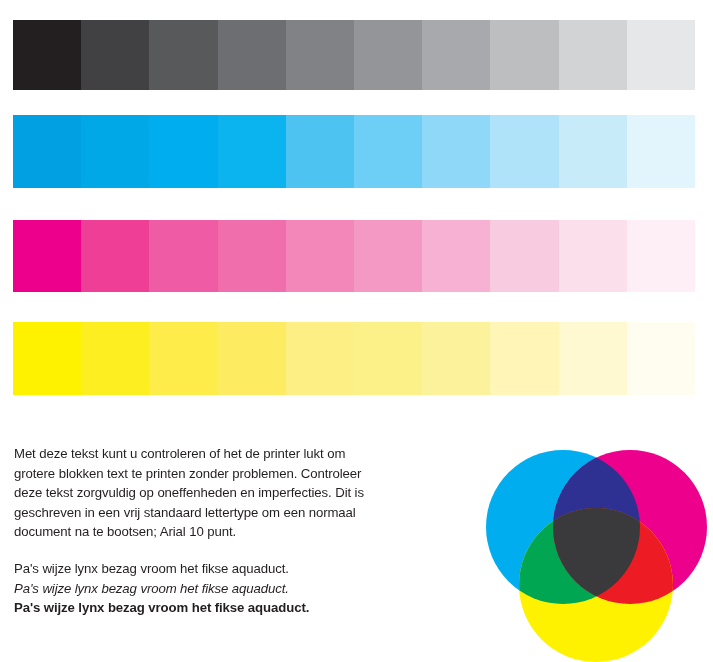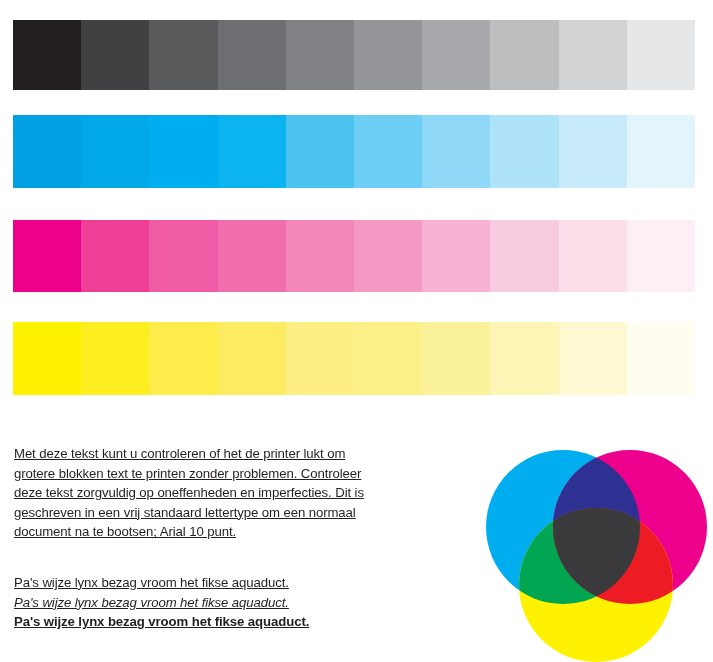--- a/index.html
+++ b/index.html
@@ -41,21 +41,21 @@
     width: 362px;
     color: #231f20;
     font-size: 13.2px;
     line-height: 19.6px;
   }
   .paragraph {
     margin: 0;
     letter-spacing: -0.1px;
   }
   .pangram-group {
-    margin-top: 31px;
+    margin-top: 17px;
   }
   .pangram {
     margin: 0;
     letter-spacing: -0.1px;
   }
   .pangram.regular { font-style: normal; font-weight: normal; }
   .pangram.italic  { font-style: italic;  font-weight: normal; }
   .pangram.bold    { font-style: normal;  font-weight: bold; }
 
   
@@ -113,21 +113,21 @@
     <div class="swatch" style="background: rgb(253, 236, 74);"></div>
     <div class="swatch" style="background: rgb(253, 235, 98);"></div>
     <div class="swatch" style="background: rgb(253, 239, 132);"></div>
     <div class="swatch" style="background: rgb(252, 240, 136);"></div>
     <div class="swatch" style="background: rgb(253, 242, 156);"></div>
     <div class="swatch" style="background: rgb(254, 245, 182);"></div>
     <div class="swatch" style="background: rgb(254, 249, 208);"></div>
     <div class="swatch" style="background: rgb(255, 253, 239);"></div>
   </div>
 
-<div class="text-block" style="color: rgb(35, 31, 32); text-decoration: underline;">
+<div class="text-block" style="color: rgb(35, 31, 32);">
   <p class="paragraph">Met deze tekst kunt u controleren of het de printer lukt om grotere blokken text te printen zonder problemen. Controleer deze tekst zorgvuldig op oneffenheden en imperfecties. Dit is geschreven in een vrij standaard lettertype om een normaal document na te bootsen; Arial 10 punt.</p>
   <div class="pangram-group">
     <p class="pangram regular">Pa's wijze lynx bezag vroom het fikse aquaduct.</p>
     <p class="pangram italic">Pa's wijze lynx bezag vroom het fikse aquaduct.</p>
     <p class="pangram bold">Pa's wijze lynx bezag vroom het fikse aquaduct.</p>
   </div>
 </div>
 
 <div class="venn-wrap">
   <svg class="venn-svg" viewBox="0 0 273 242" xmlns="http://www.w3.org/2000/svg">

